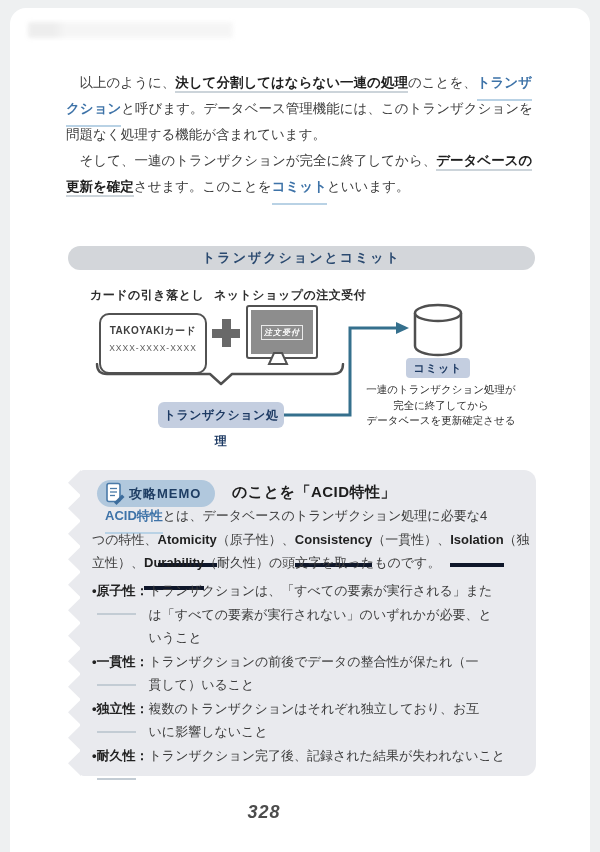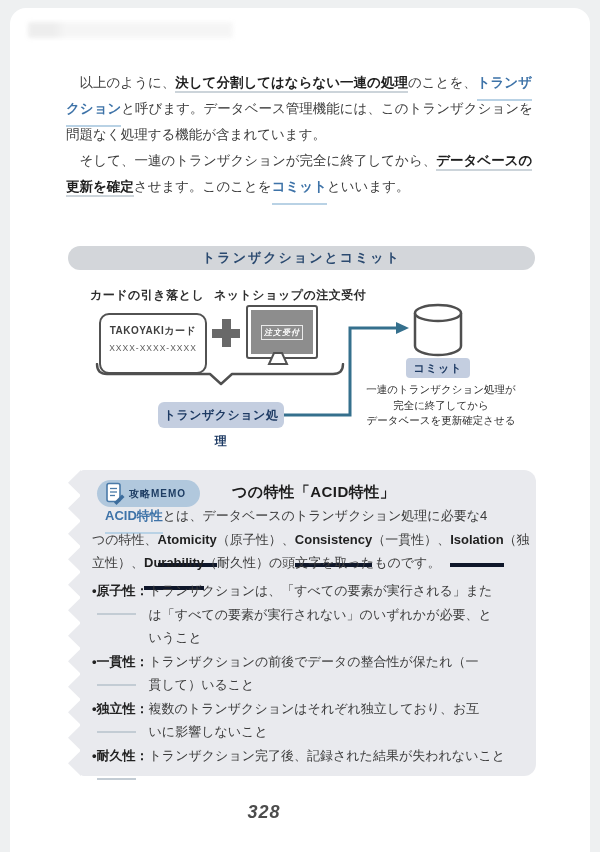--- a/index.html
+++ b/index.html
@@ -74,21 +74,21 @@
   .commit-caption .tline{height:15.5px;line-height:15.5px;}
 
   .memo{
     position:absolute;left:80px;top:470px;width:456px;height:306px;
     background:#e9eaee;border-radius:4px 12px 12px 4px;
   }
   .memo-zigzag{position:absolute;left:67px;top:470px;}
   .memo-badge{
     position:absolute;left:97px;top:480px;height:27px;
     background:#b1c8dd;border-radius:14px;display:flex;align-items:center;
-    padding:0 14px 0 32px;font-size:10px;font-weight:700;color:#1e3d63;letter-spacing:1px;text-align:right;
+    padding:0 14px 0 32px;font-size:13px;font-weight:700;color:#1e3d63;letter-spacing:1px;text-align:right;
   }
   .memo-badge svg{position:absolute;left:6px;top:2px;}
   .memo-title{
     position:absolute;left:232px;top:483px;
     font-size:15px;font-weight:700;color:#1c1c1c;letter-spacing:.5px;
   }
   .memo-lead{
     position:absolute;left:92px;top:504px;width:436px;font-size:13px;color:#3c3c3c;
   }
   .memo-lead .tline{height:23.5px;line-height:23.5px;}
@@ -172,21 +172,21 @@
   <div class="memo-badge">
     <svg width="24" height="24" viewBox="0 0 24 24">
       <rect x="4" y="1.5" width="13" height="18" rx="2" fill="#fff" stroke="#4a7aa8" stroke-width="1.6"></rect>
       <line x1="7" y1="6.5" x2="14" y2="6.5" stroke="#4a7aa8" stroke-width="1.3"></line>
       <line x1="7" y1="10" x2="14" y2="10" stroke="#4a7aa8" stroke-width="1.3"></line>
       <line x1="7" y1="13.5" x2="12" y2="13.5" stroke="#4a7aa8" stroke-width="1.3"></line>
       <path d="M11,20.5 L19,12.5 L21.5,15 L13.5,23 Z" fill="#3c6c9c"></path>
     </svg>
     <span>攻略MEMO</span>
   </div>
-  <div class="memo-title">つの特性「ACID特性」</div>
+  <div class="memo-title">のことを「ACID特性」</div>
 
   <div class="memo-lead">
       <div class="tline"><span class="seg-p">　</span><span class="seg-bl">ACID特性</span><span class="seg-p">とは、データベースのトランザクション処理に必要な4</span></div>
       <div class="tline"><span class="seg-p">つの特性、</span><span class="seg-bu">Atomicity</span><span class="seg-p">（原子性）、</span><span class="seg-bu">Consistency</span><span class="seg-p">（一貫性）、</span><span class="seg-bu">Isolation</span><span class="seg-p">（独</span></div>
       <div class="tline"><span class="seg-p">立性）、</span><span class="seg-bu">Durability</span><span class="seg-p">（耐久性）の頭文字を取ったものです。</span></div>
     </div>
 
   <div class="memo-bullets">
     <div class="bullet">
       <span class="blabel"><span>•</span><span class="ul">原子性</span><span>：</span></span>

